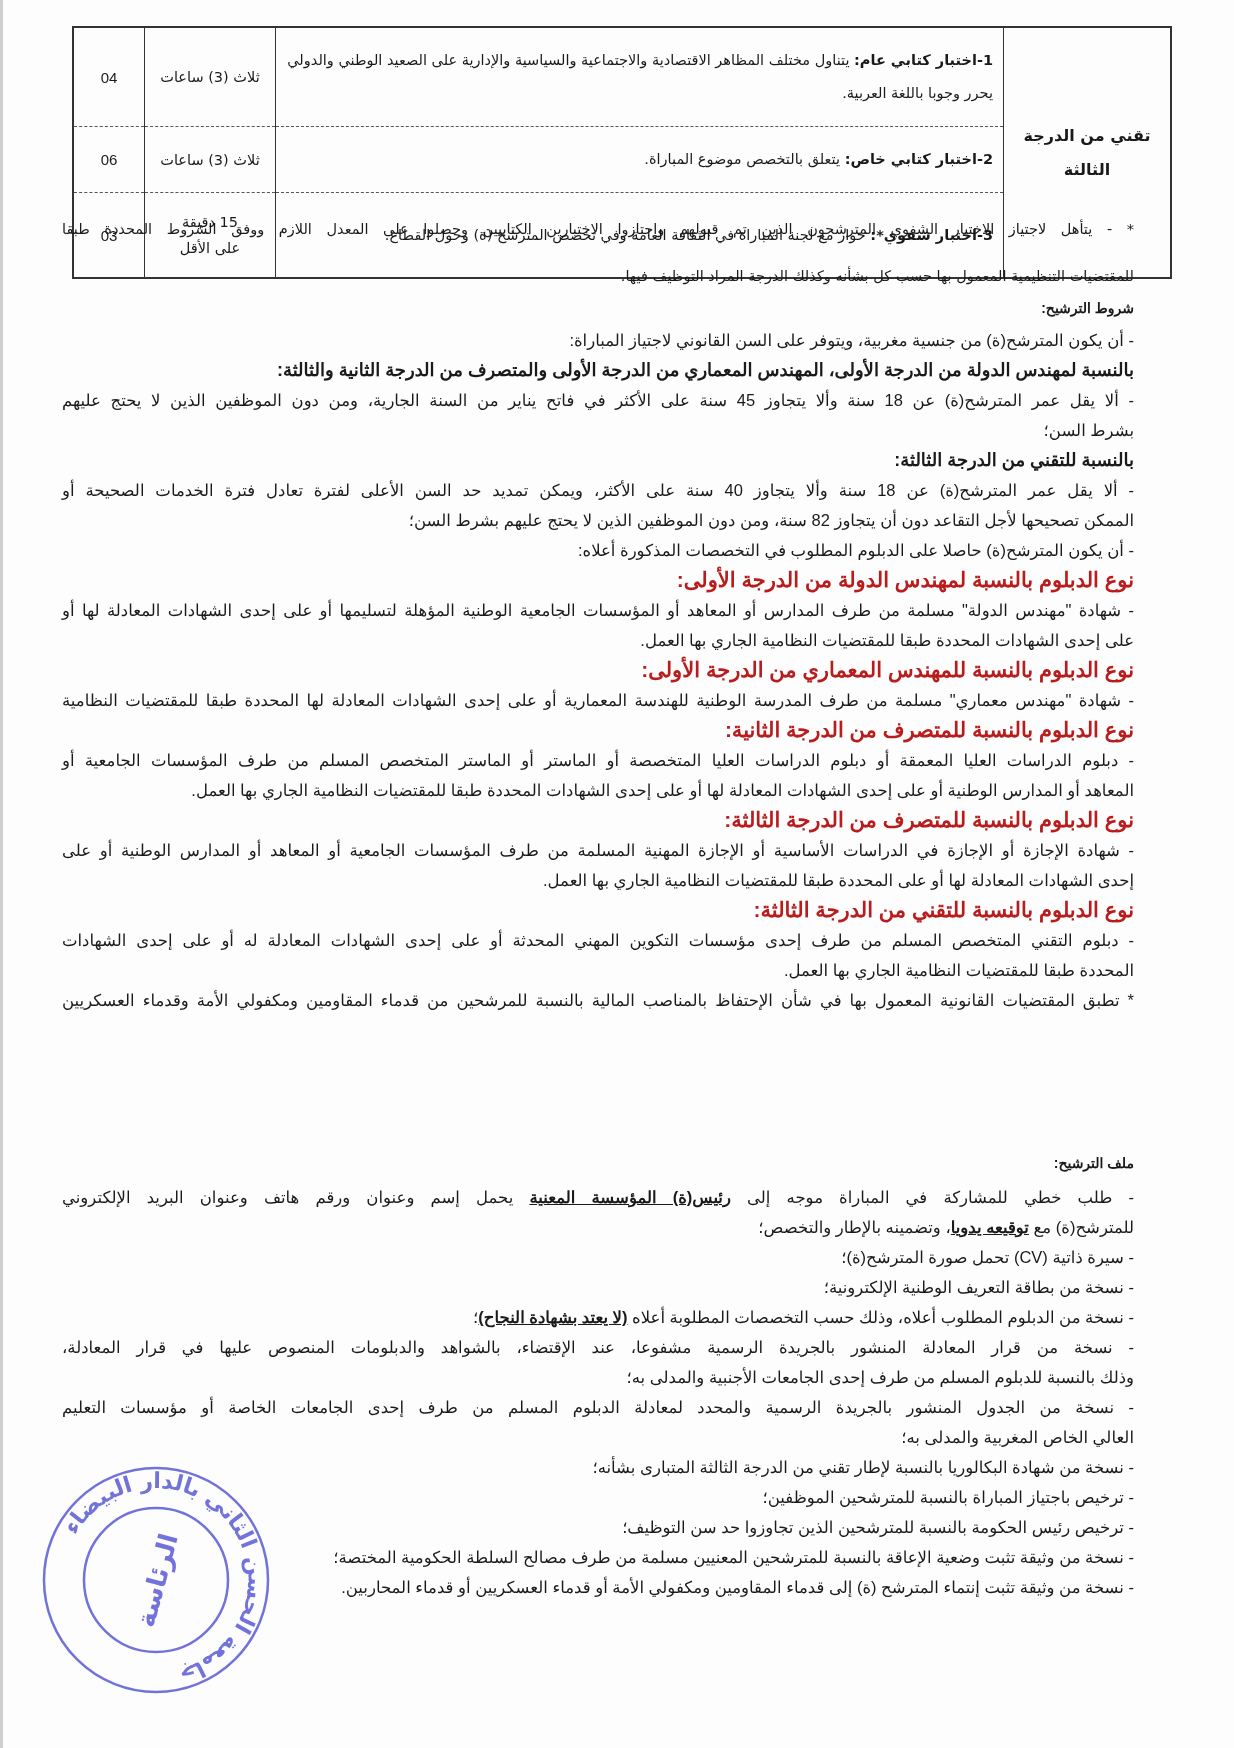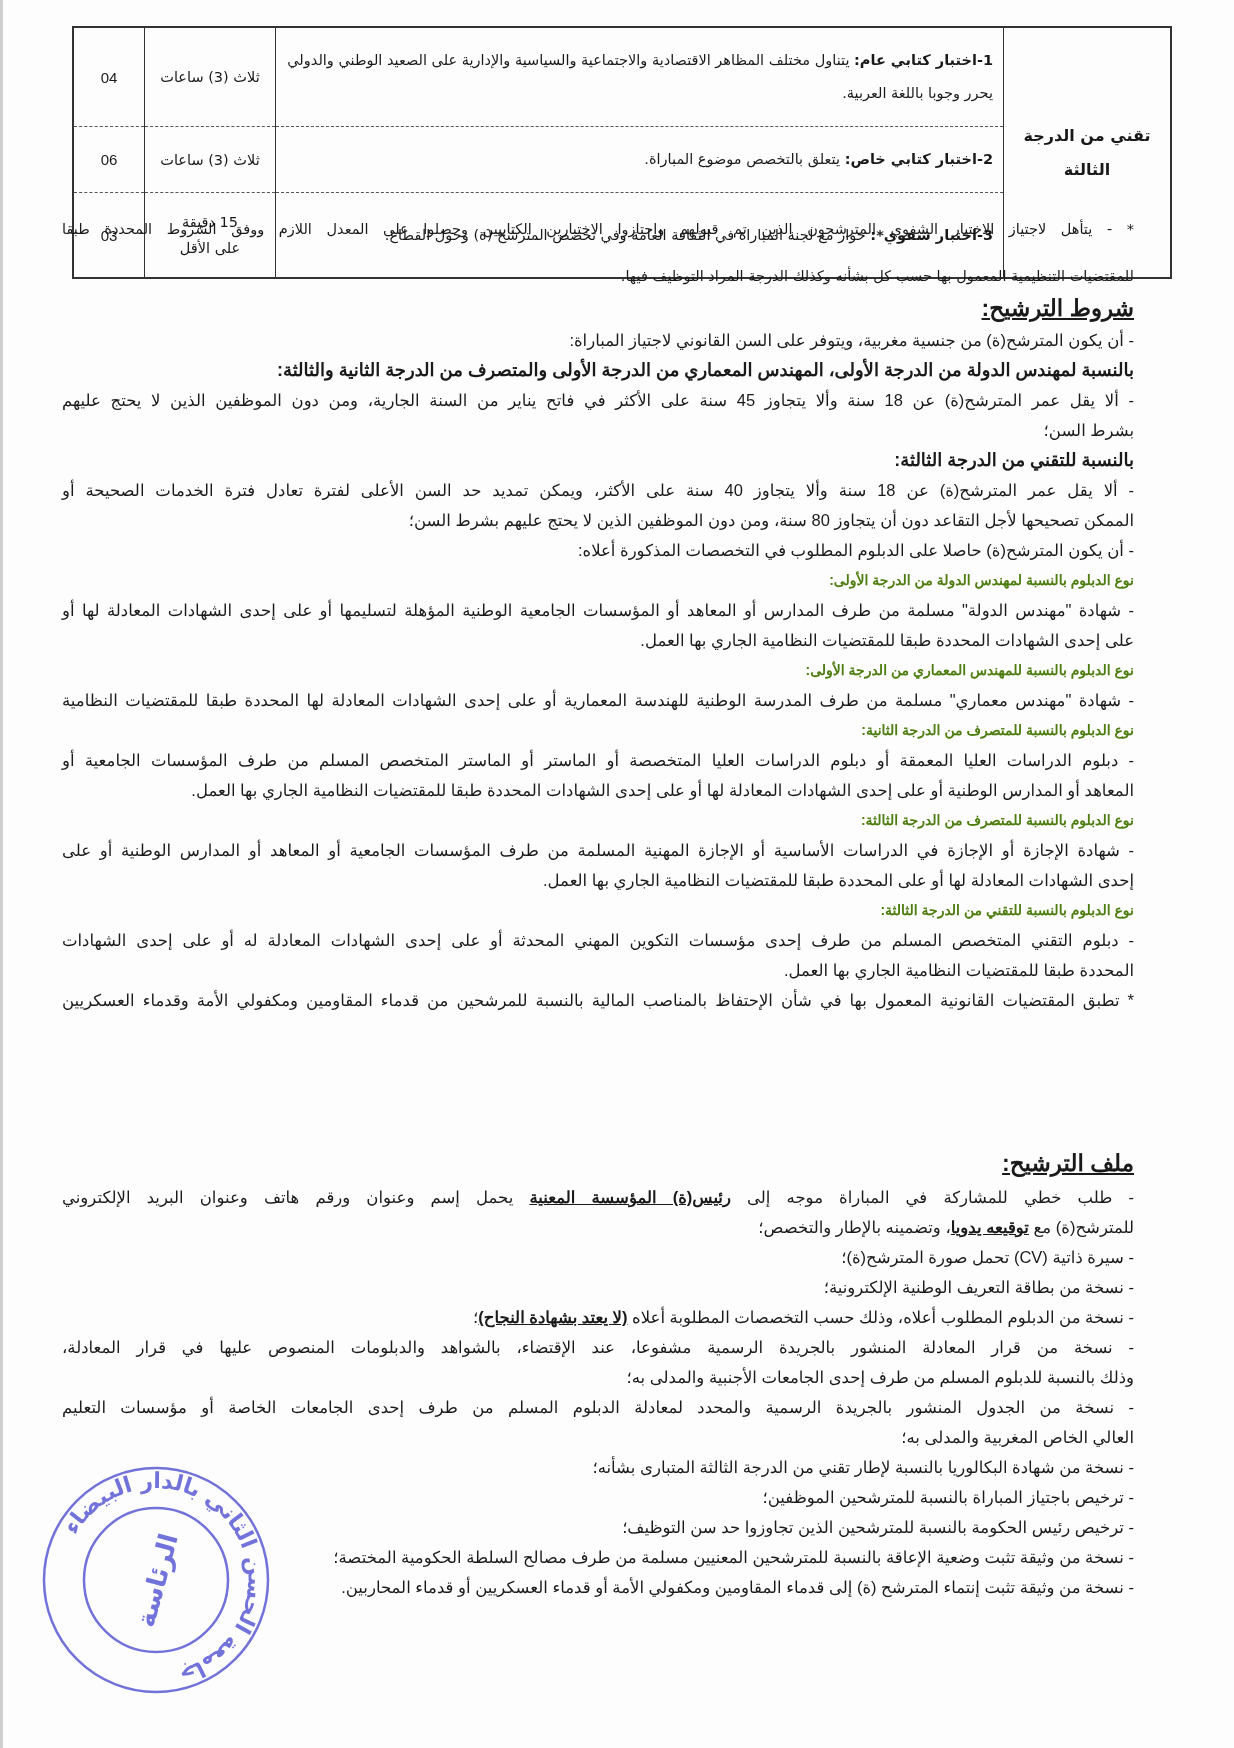--- a/index.html
+++ b/index.html
@@ -24,23 +24,23 @@
   td.coef { width: 50px; text-align: center; font-family: "Liberation Sans Narrow", "Liberation Sans", sans-serif; font-size: 15px; }
   .b { font-weight: bold; }
 
   
   .text {
     position: absolute; right: 100px; width: 1072px; direction: rtl; text-align: justify;
     font-family: "Liberation Sans", sans-serif; font-size: 16.5px;
   }
   .line { height: 30px; line-height: 30px; white-space: nowrap; overflow: visible; }
   .just { text-align: justify; text-align-last: justify; white-space: normal; }
-  .head-ul { font-weight: bold; font-size: 23px; text-decoration: underline; }
+  .head-ul { font-weight: bold; font-size: 14px; }
   .head-b { font-weight: bold; font-size: 18px; }
-  .head-gray { font-weight: bold; color: #4d7c0f; font-size: 14px; }
+  .head-gray { font-weight: bold; color: #b91c1c; font-size: 21px; }
   .ul { text-decoration: underline; font-weight: bold; }
   .foot { font-family: "DejaVu Sans", sans-serif; font-size: 14.5px; }
 
   
   .stamp { position: absolute; left: 38px; top: 1462px; width: 236px; height: 236px; opacity: 0.85; }
 </style>
 </head>
 <body>
 
 <div class="page">
@@ -85,21 +85,21 @@
   </div>
 
   <div class="text" style="top:293px;">
     <div class="line head-ul" style="height:32px;">شروط الترشيح:</div>
     <div class="line">- أن يكون المترشح(ة) من جنسية مغربية، ويتوفر على السن القانوني لاجتياز المباراة:</div>
     <div class="line head-b">بالنسبة لمهندس الدولة من الدرجة الأولى، المهندس المعماري من الدرجة الأولى والمتصرف من الدرجة الثانية والثالثة:</div>
     <div class="line just">- ألا يقل عمر المترشح(ة) عن 18 سنة وألا يتجاوز 45 سنة على الأكثر في فاتح يناير من السنة الجارية، ومن دون الموظفين الذين لا يحتج عليهم</div>
     <div class="line">بشرط السن؛</div>
     <div class="line head-b">بالنسبة للتقني من الدرجة الثالثة:</div>
     <div class="line just">- ألا يقل عمر المترشح(ة) عن 18 سنة وألا يتجاوز 40 سنة على الأكثر، ويمكن تمديد حد السن الأعلى لفترة تعادل فترة الخدمات الصحيحة أو</div>
-    <div class="line">الممكن تصحيحها لأجل التقاعد دون أن يتجاوز 80 سنة، ومن دون الموظفين الذين لا يحتج عليهم بشرط السن؛</div>
+    <div class="line">الممكن تصحيحها لأجل التقاعد دون أن يتجاوز 82 سنة، ومن دون الموظفين الذين لا يحتج عليهم بشرط السن؛</div>
     <div class="line">- أن يكون المترشح(ة) حاصلا على الدبلوم المطلوب في التخصصات المذكورة أعلاه:</div>
 
     <div>
       <div class="line head-gray">نوع الدبلوم بالنسبة لمهندس الدولة من الدرجة الأولى:</div>
       <div class="line just">- شهادة "مهندس الدولة" مسلمة من طرف المدارس أو المعاهد أو المؤسسات الجامعية الوطنية المؤهلة لتسليمها أو على إحدى الشهادات المعادلة لها أو</div>
       <div class="line">على إحدى الشهادات المحددة طبقا للمقتضيات النظامية الجاري بها العمل.</div>
     </div>
     <div>
       <div class="line head-gray">نوع الدبلوم بالنسبة للمهندس المعماري من الدرجة الأولى:</div>
       <div class="line just">- شهادة "مهندس معماري" مسلمة من طرف المدرسة الوطنية للهندسة المعمارية أو على إحدى الشهادات المعادلة لها المحددة طبقا للمقتضيات النظامية</div>

